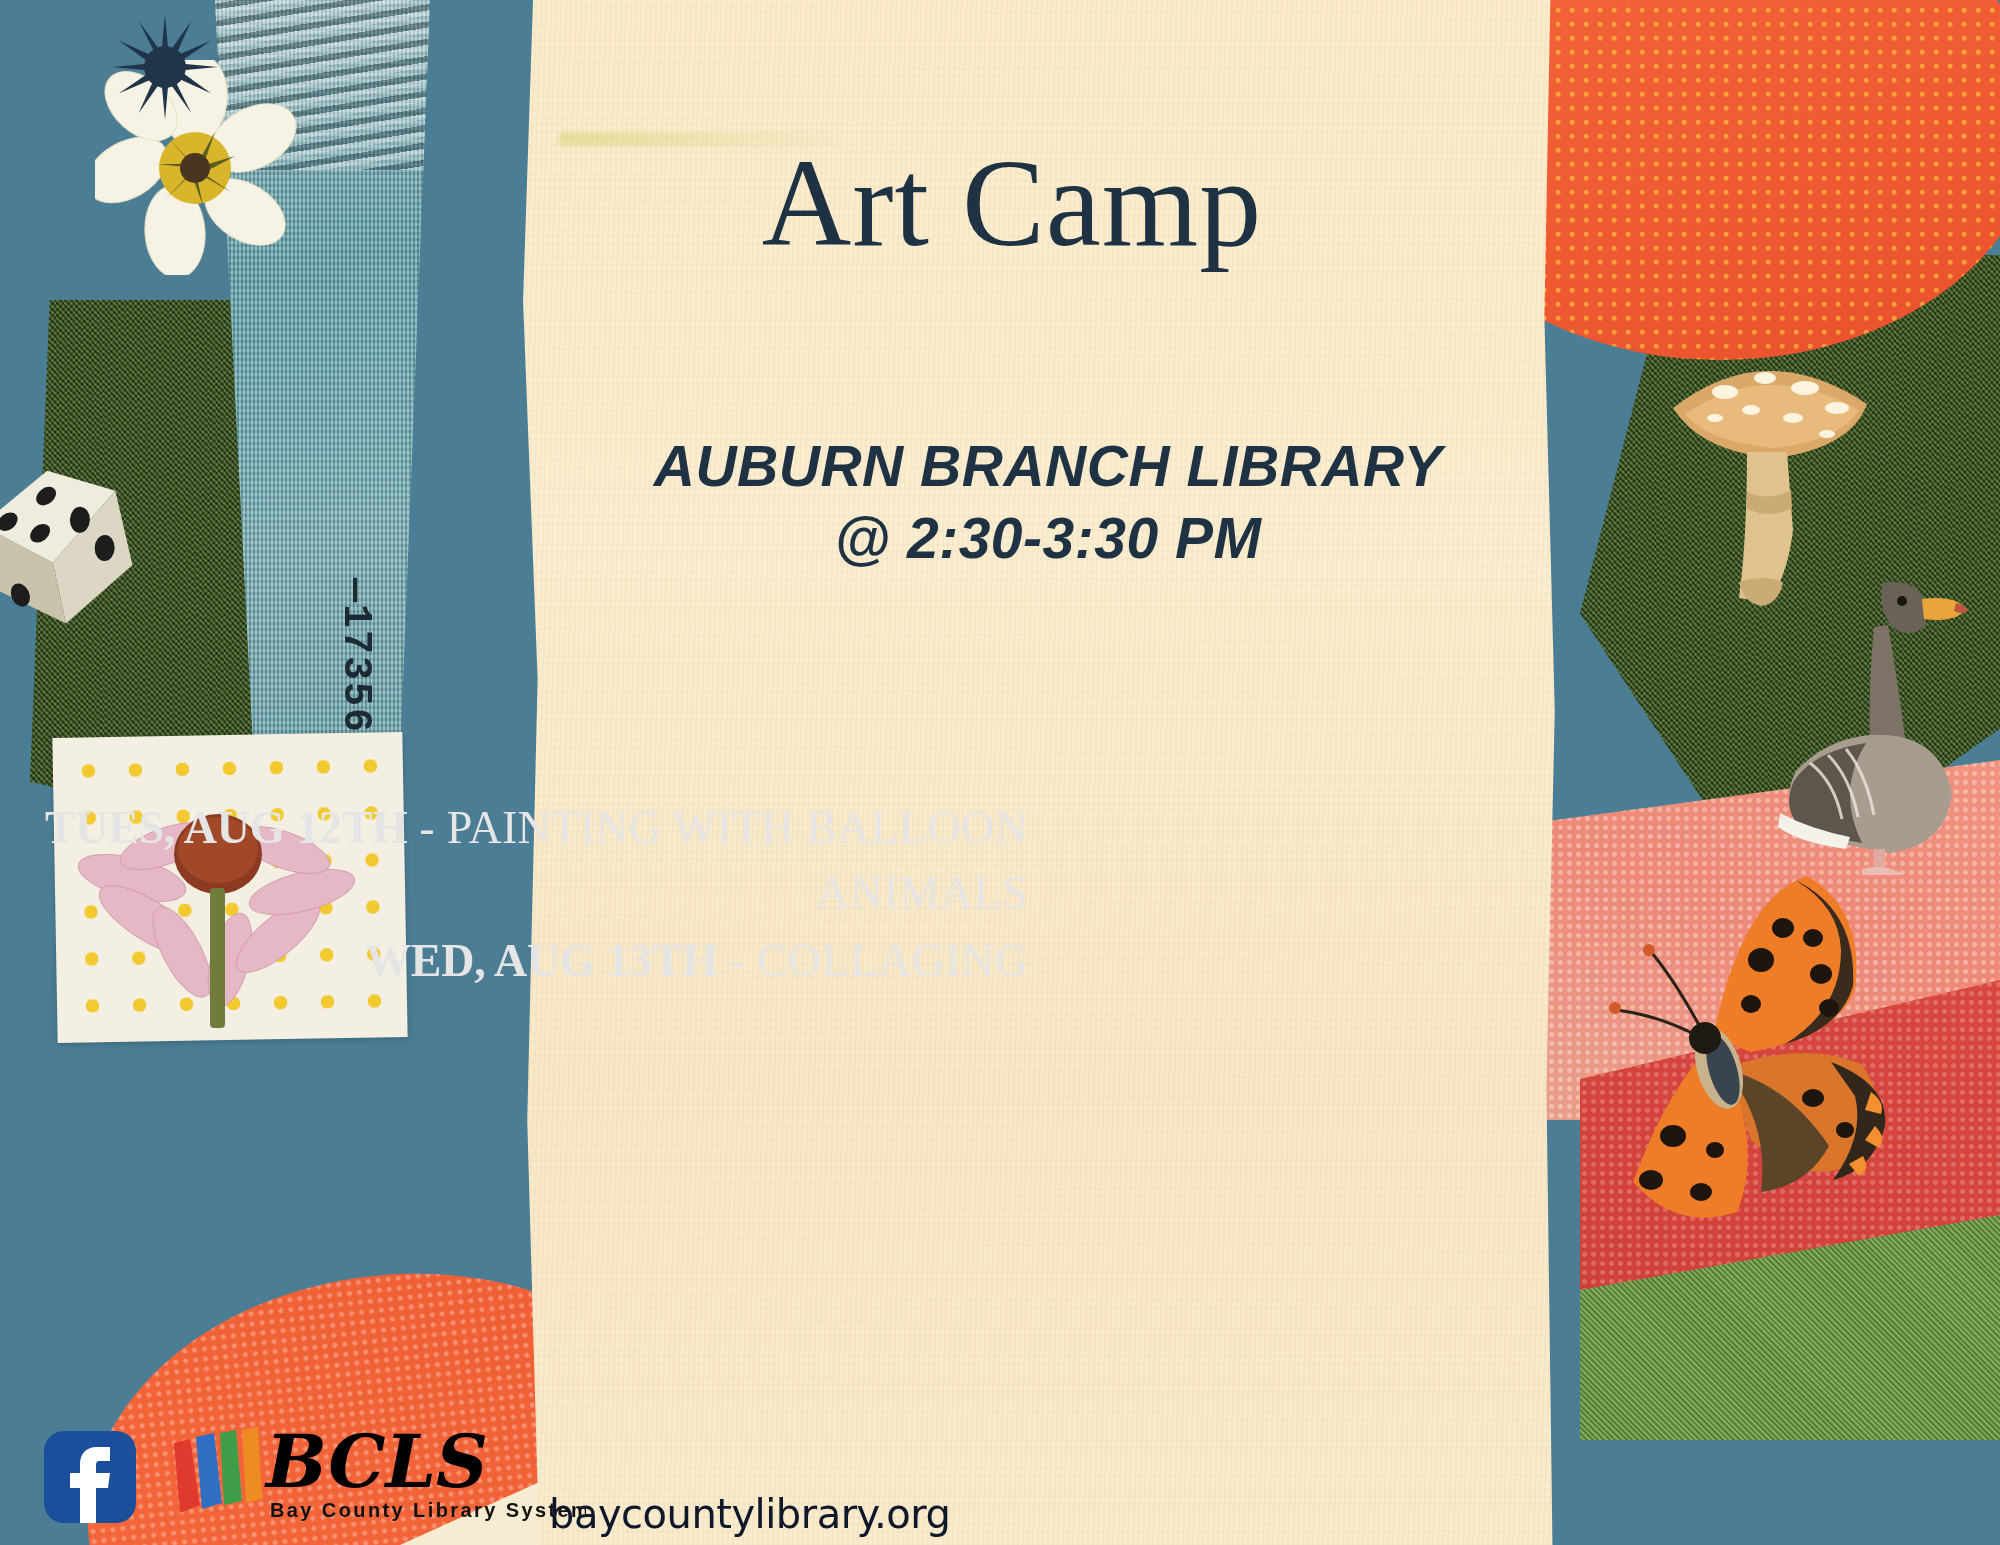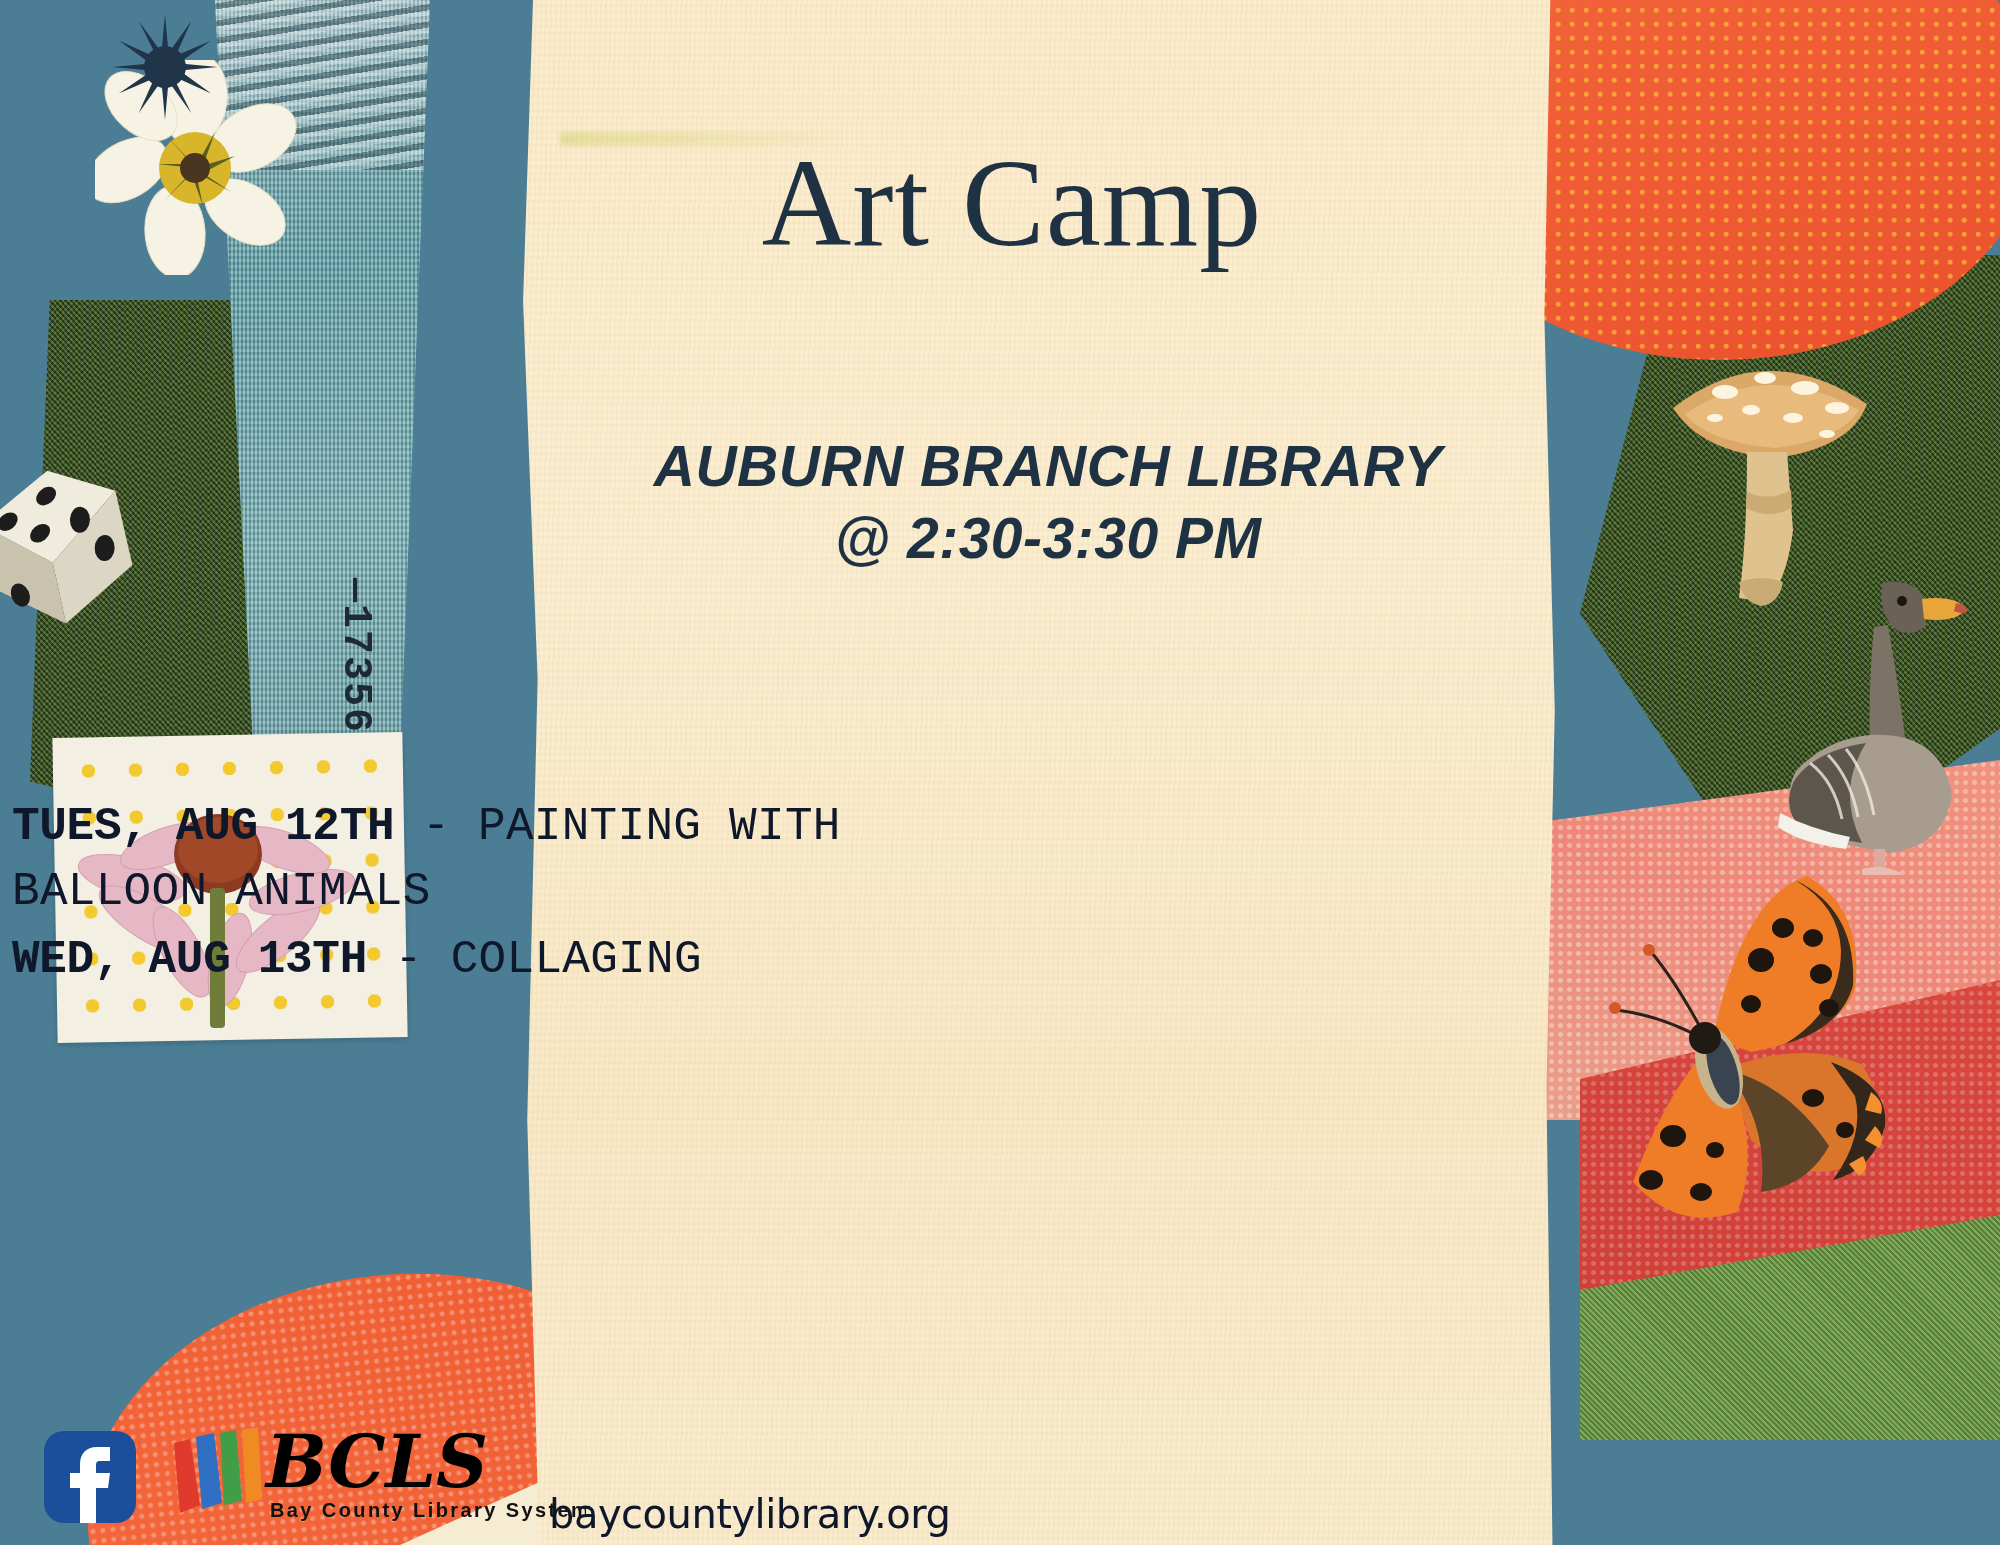--- a/index.html
+++ b/index.html
@@ -133,22 +133,22 @@
   }
   .subtitle{
     position:absolute;left:0;top:430px;width:100%;text-align:center;
     color:#1e3243;font-family:"Liberation Sans", sans-serif;
     font-style:italic;font-weight:600;font-size:57px;line-height:1.27;
     letter-spacing:.5px;
     padding-left:48px;
   }
   .subtitle div{display:block;}
   .schedule{
-    position:absolute;left:12px;top:795px;width:1016px;text-align:left;
-    color:#0f172a;font-family:Liberation Mono, monospace;
+    position:absolute;left:12px;top:795px;width:1016px;text-align:right;
+    color:#e5e5e5;font-family:Liberation Serif, serif;
     font-size:46px;line-height:1.42;letter-spacing:.3px;
   }
   .schedule .row{display:block;margin-bottom:2px;}
   .schedule .date{font-weight:bold;letter-spacing:-.3px;}
   .schedule .desc{font-weight:400;}
 
   
   .footer{position:absolute;left:16px;bottom:0;width:100%;height:150px;}
   .fb-icon{position:absolute;left:28px;bottom:22px;width:92px;height:92px;
     background:#1b4f9c;border-radius:20px;}

